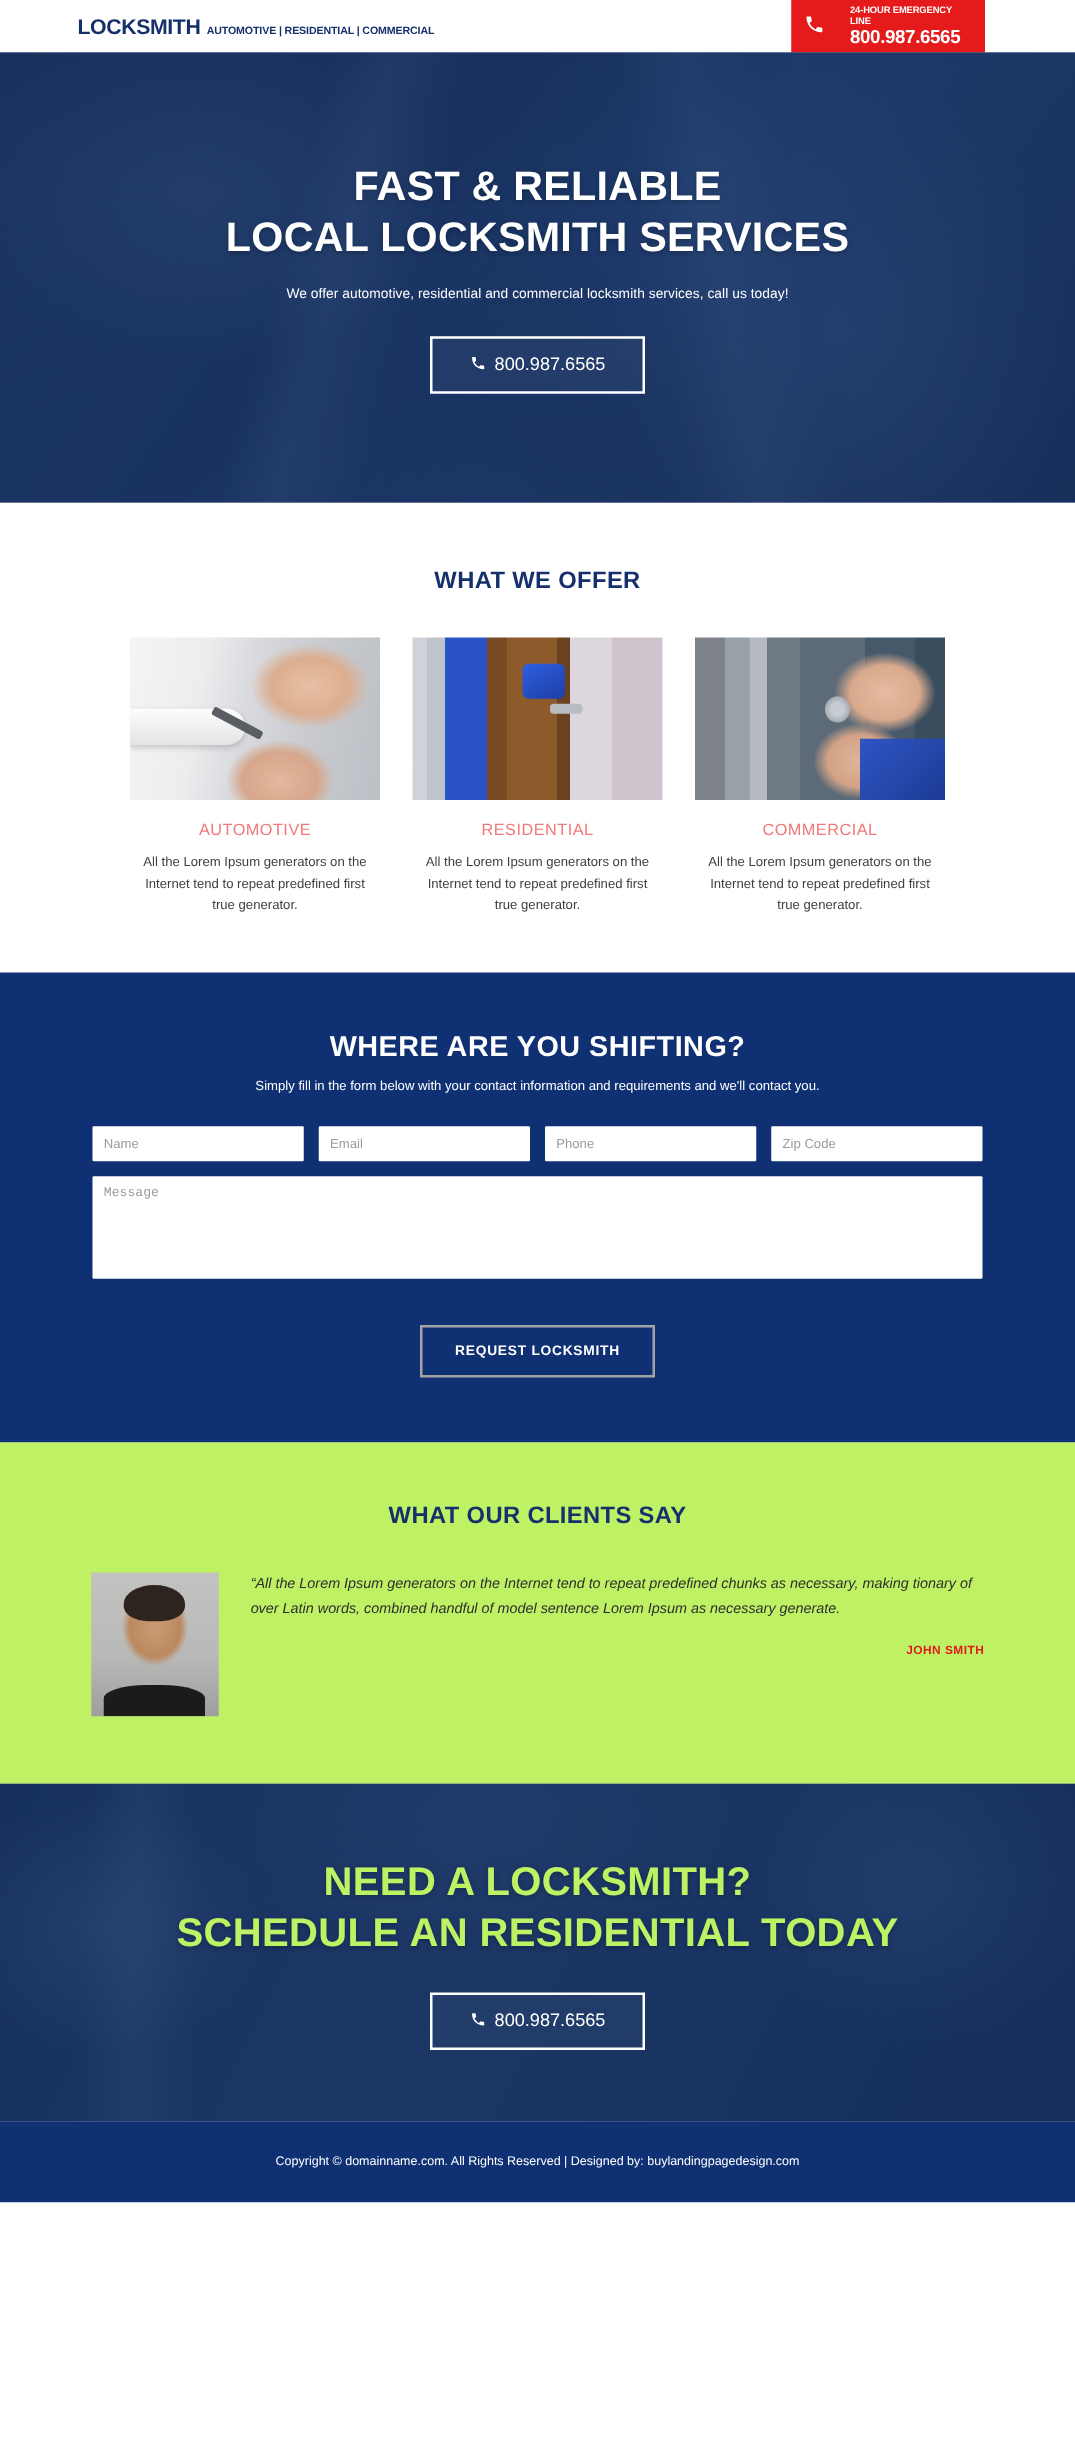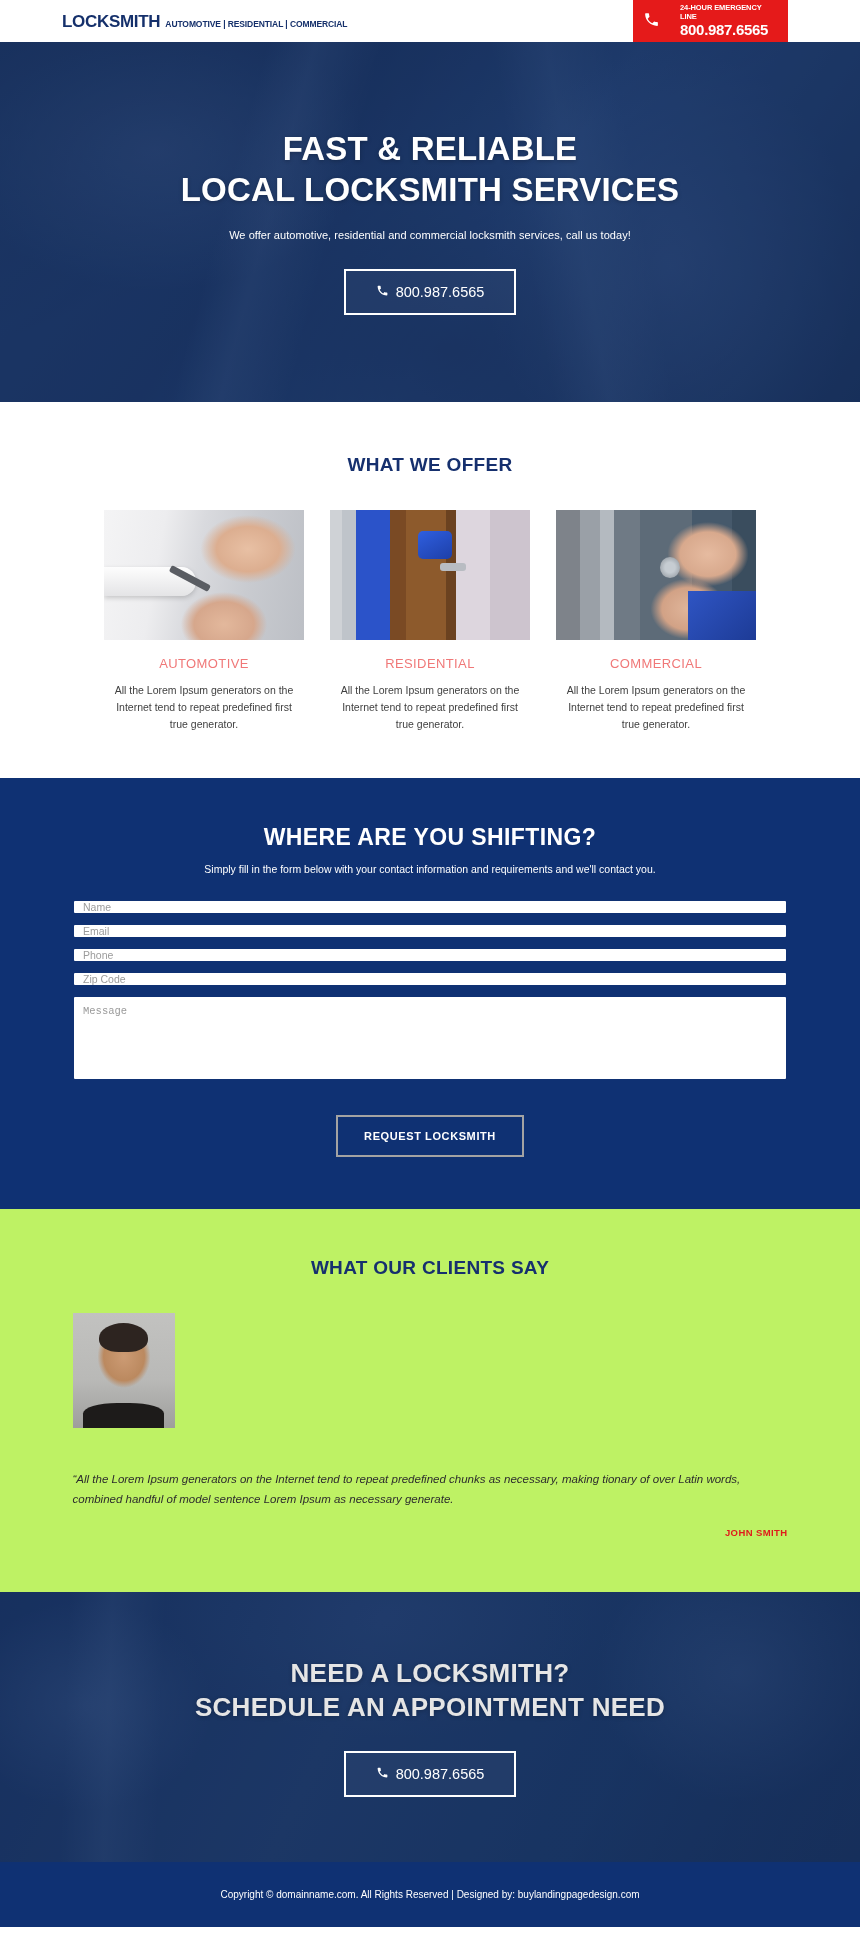--- a/index.html
+++ b/index.html
@@ -281,21 +281,20 @@
     font-size: 10.5px;
     margin-top: 12px;
   }
   .form-wrap {
     width: 712px;
     margin: 26px auto 0;
   }
   .field-row {
     display: flex;
     gap: 12px;
-    flex-direction: column;
   }
   .field-row input {
     flex: 1;
     height: 28px;
     border: none;
     outline: none;
     padding: 0 9px;
     font-size: 10.5px;
     font-family: "Liberation Sans", sans-serif;
     color: #444;
@@ -333,26 +332,25 @@
   }
 
   
   .testimonial {
     background: #bef264;
     padding: 48px 0 54px;
     text-align: center;
   }
   .t-body {
     display: flex;
-    gap: 42px;
+    gap: 26px;
     width: 715px;
     margin: 34px auto 0;
     text-align: left;
     align-items: flex-start;
-    flex-direction: column;
   }
   .t-avatar {
     width: 102px;
     height: 115px;
     flex-shrink: 0;
     position: relative;
     overflow: hidden;
     background:
       radial-gradient(ellipse 34px 40px at 50% 38%, #cc9b74 0%, #bb895f 60%, transparent 78%),
       linear-gradient(180deg, #c2c2c0 0%, #b9b9b7 58%, #9e9e9c 100%);
@@ -420,22 +418,22 @@
     position: absolute;
     inset: 0;
     background: rgba(20,45,92,0.5);
   }
   .bcta-inner {
     position: relative;
     z-index: 2;
     text-align: center;
   }
   .bcta-title {
-    color: #e5e5e5;
-    font-size: 26px;
+    color: #bef264;
+    font-size: 32px;
     font-weight: bold;
     line-height: 1.3;
     letter-spacing: 0.3px;
     text-shadow: 0 1px 4px rgba(0,0,0,0.25);
   }
   .bcta-btn {
     display: inline-flex;
     align-items: center;
     justify-content: center;
     gap: 7px;
@@ -556,21 +554,21 @@
     </div>
   </div>
 </div>
 
 <div class="bottom-cta">
   <div class="bcta-bg"></div>
   <div class="bcta-overlay"></div>
   <div class="bcta-inner">
     <div class="bcta-title">
       <div>NEED A LOCKSMITH?</div>
-      <div>SCHEDULE AN APPOINTMENT NEED</div>
+      <div>SCHEDULE AN RESIDENTIAL TODAY</div>
     </div>
     <div class="bcta-btn">
       <span class="ph-icon">
         <svg width="13" height="13" viewBox="0 0 24 24" fill="#ffffff">
             <path d="M6.6 10.8c1.4 2.8 3.8 5.2 6.6 6.6l2.2-2.2c.3-.3.7-.4 1-.2 1.1.4 2.4.6 3.6.6.6 0 1 .4 1 1V20c0 .6-.4 1-1 1-9.4 0-17-7.6-17-17 0-.6.4-1 1-1h3.5c.6 0 1 .4 1 1 0 1.3.2 2.5.6 3.6.1.4 0 .7-.2 1l-2.3 2.2z"></path>
           </svg>
       </span>
       <span>800.987.6565</span>
     </div>
   </div>

